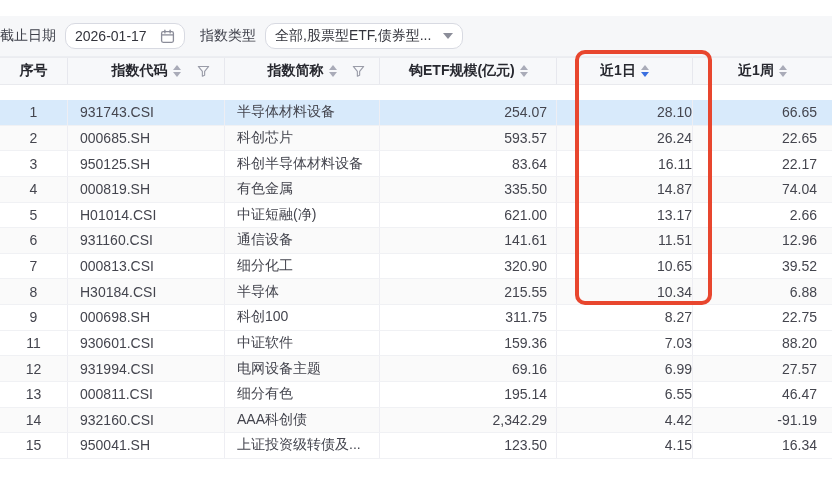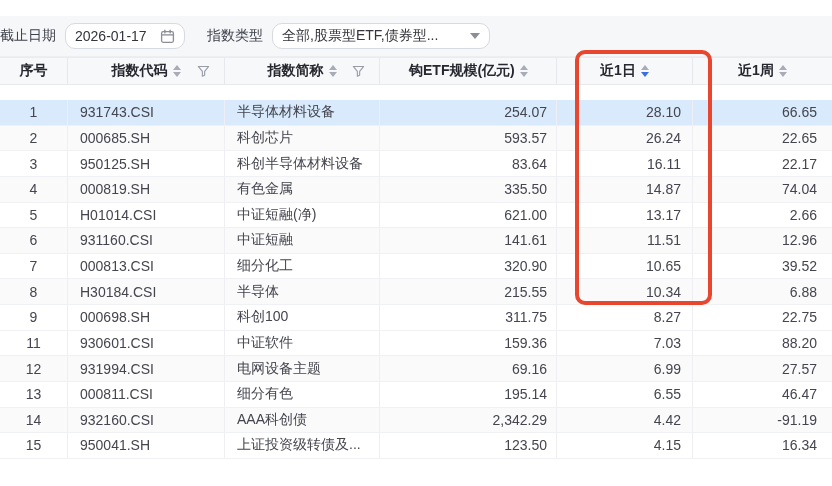--- a/index.html
+++ b/index.html
@@ -17,22 +17,22 @@
     border-bottom:1px solid #eceef2;
     display:flex; align-items:center; 
   }
   .tb-label { color:#3f414b; margin-right:9px; }
   .ctrl {
     height:26px; background:#fff; border:1px solid #d8dae2; border-radius:10px;
     display:flex; align-items:center; justify-content:space-between;
     padding:0 9px; color:#33343c; cursor:pointer;
   }
   .date-input { width:120px; }
-  .type-label { margin-left:22px; }
-  .select { width:218px; }
+  .type-label { margin-left:15px; }
+  .select { width:198px; }
   .select .val { white-space:nowrap; overflow:hidden; }
   .cal-icon { display:inline-flex; margin-left:6px; flex:none; }
   .caret-down {
     flex:none; margin-left:6px; width:0; height:0;
     border-left:5px solid transparent; border-right:5px solid transparent;
     border-top:6px solid #8b8d99;
   }
 
   
   .grid-cols { display:grid; grid-template-columns:68px 157px 155px 177px 136px 139px; }
@@ -59,21 +59,21 @@
 
   .tbody { position:absolute; top:100px; left:0; width:832px; }
   .tr { height:25.63px; border-bottom:1px solid #f0f1f4; background:#fff; cursor:pointer; }
   .tr.even { background:var(--stripe-row-bg,#fafafa); }
   .tr.hl   { background:var(--selected-row-bg,#d8eafb); }
   .td { display:flex; align-items:center; border-right:1px solid #eeeef3; overflow:hidden; white-space:nowrap; }
   .td:last-child { border-right:none; }
   .td.c0 { justify-content:center; }
   .td.c1, .td.c2 { padding-left:12px; }
   .td.c3 { justify-content:flex-end; padding-right:9px;text-align:right; }
-  .td.c4 { justify-content:flex-end; padding-right:11px; }
+  .td.c4 { justify-content:flex-end; }
   .td.c5 { justify-content:flex-end; padding-right:15px; }
 
   
   .red-box {
     position:absolute; left:575px; top:50px; width:137px; height:255px;
     border:4px solid #e8462e; border-radius:10px;
     pointer-events:none; z-index:5; background:transparent;
   }
 </style>
 </head>
@@ -197,21 +197,21 @@
         <div class="td c0">5</div>
         <div class="td c1">H01014.CSI</div>
         <div class="td c2">中证短融(净)</div>
         <div class="td c3">621.00</div>
         <div class="td c4">13.17</div>
         <div class="td c5">2.66</div>
       </div>
       <div class="tr grid-cols even">
         <div class="td c0">6</div>
         <div class="td c1">931160.CSI</div>
-        <div class="td c2">中证短融</div>
+        <div class="td c2">通信设备</div>
         <div class="td c3">141.61</div>
         <div class="td c4">11.51</div>
         <div class="td c5">12.96</div>
       </div>
       <div class="tr grid-cols">
         <div class="td c0">7</div>
         <div class="td c1">000813.CSI</div>
         <div class="td c2">细分化工</div>
         <div class="td c3">320.90</div>
         <div class="td c4">10.65</div>

